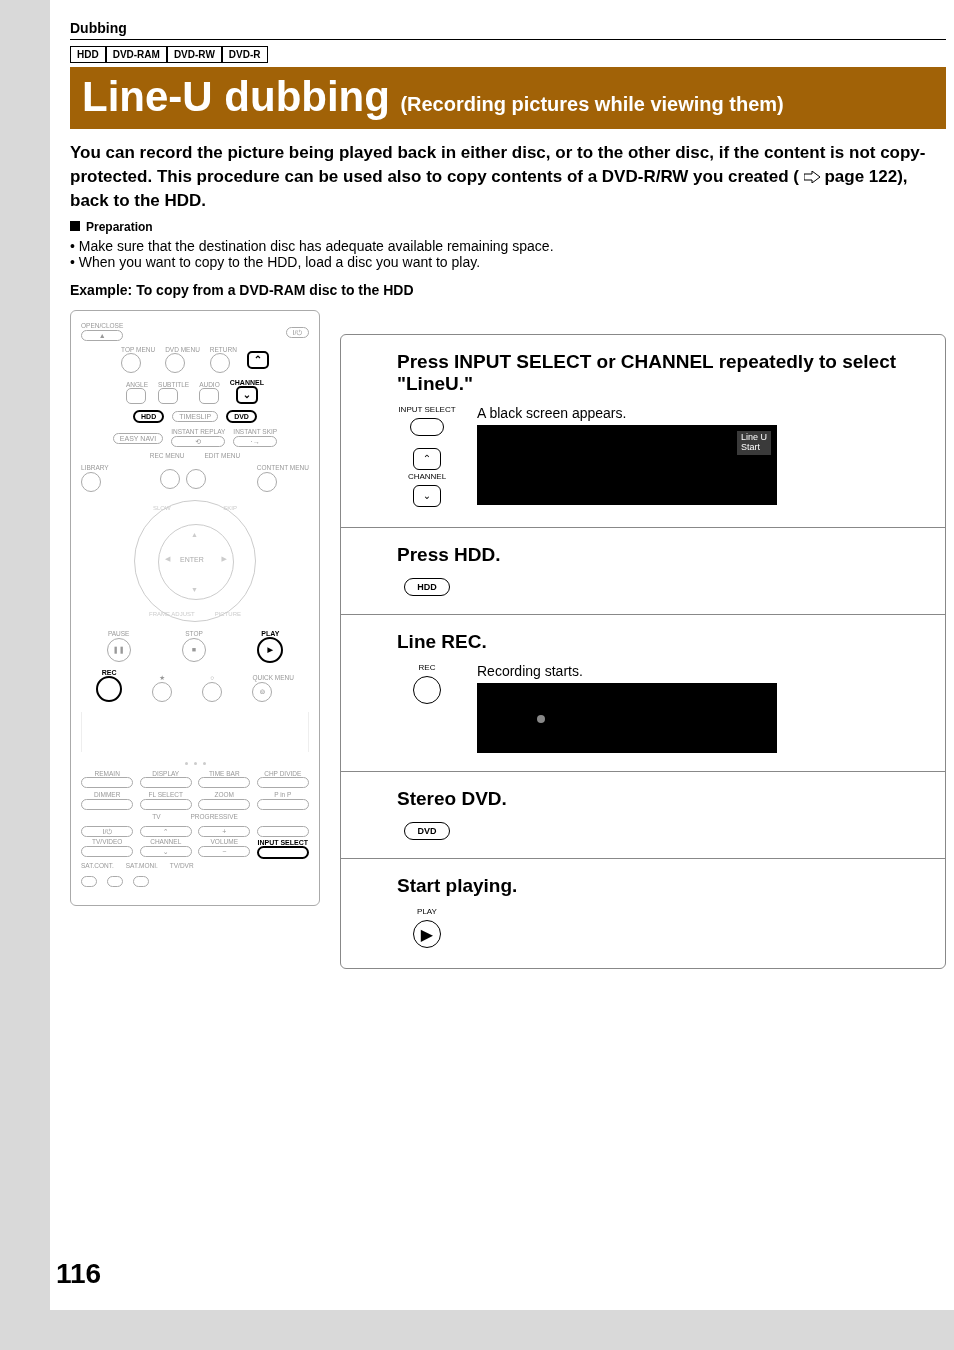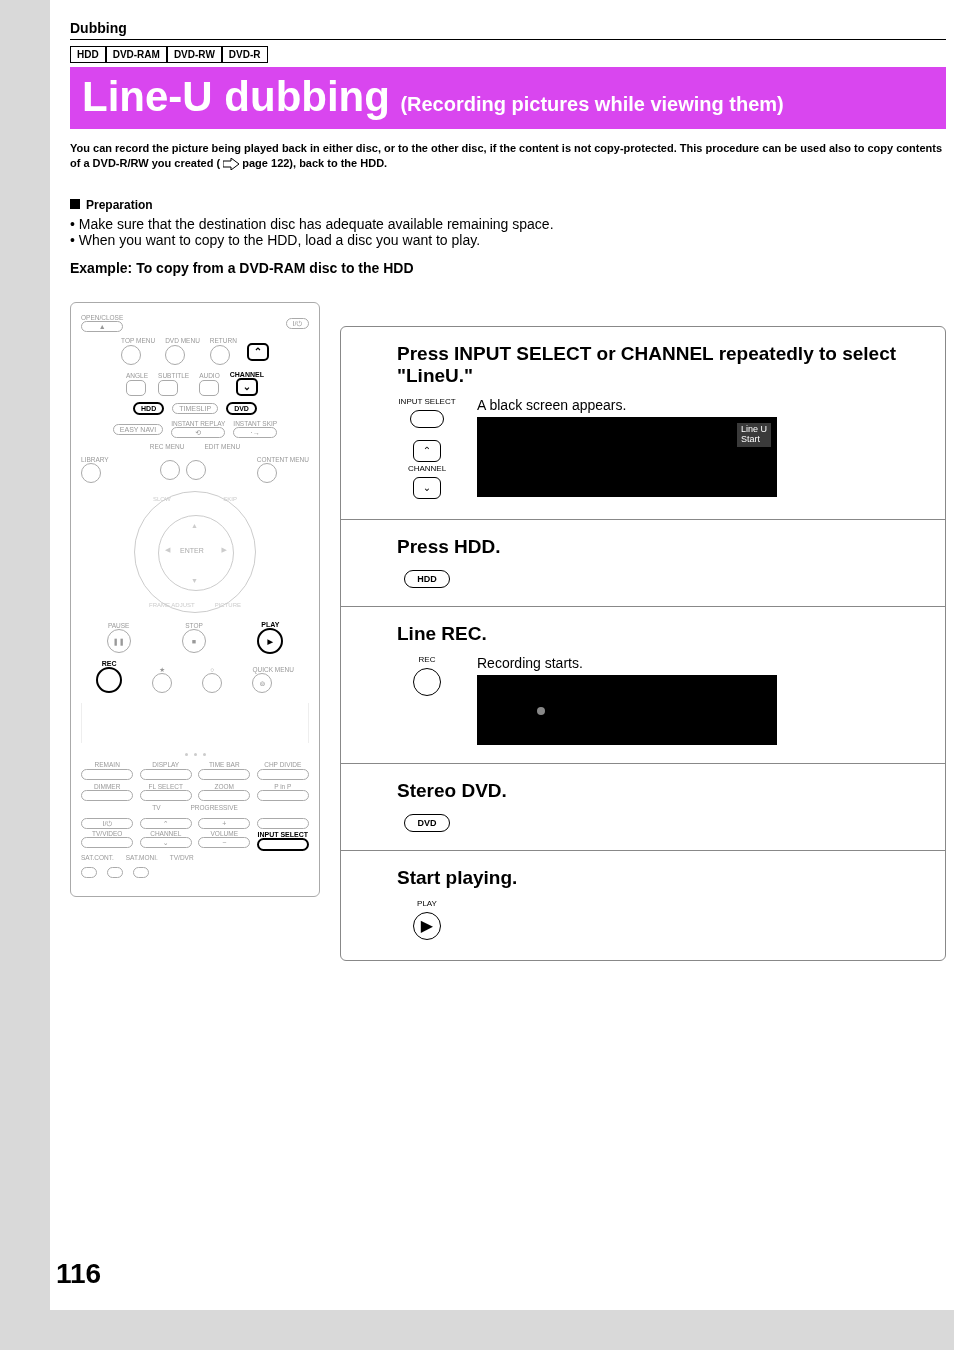--- a/index.html
+++ b/index.html
@@ -32,42 +32,42 @@
     margin-bottom: 4px;
   }
   .tag {
     font-size: 10px;
     font-weight: bold;
     padding: 2px 6px;
     border: 1px solid #000;
     background: #fff;
   }
   .title-bar {
-    background: #d946ef;
+    background: #a16207;
     padding: 6px 12px 8px 12px;
     margin-bottom: 12px;
   }
   .title-main {
     color: #fff;
     font-size: 42px;
     font-weight: bold;
     display: inline;
   }
   .title-sub {
     color: #fff;
     font-size: 20px;
     font-weight: bold;
     display: inline;
     margin-left: 6px;
   }
   .intro {
-    font-size: 11px;
+    font-size: 17px;
     font-weight: bold;
     line-height: 1.4;
-    margin-bottom: 26px;
+    margin-bottom: 8px;
   }
   .arrow-icon {
     display: inline-block;
     vertical-align: middle;
   }
   .prep-head {
     font-weight: bold;
     font-size: 12px;
     margin-bottom: 4px;
   }
@@ -84,21 +84,21 @@
     margin: 0 0 12px 0;
     padding: 0;
     list-style: none;
   }
   .bullet-list li::before {
     content: "• ";
   }
   .example {
     font-size: 14px;
     font-weight: bold;
-    margin-bottom: 26px;
+    margin-bottom: 12px;
   }
   .content-row {
     display: flex;
     gap: 20px;
   }
   .remote-col {
     width: 250px;
     flex-shrink: 0;
   }
   .remote {

